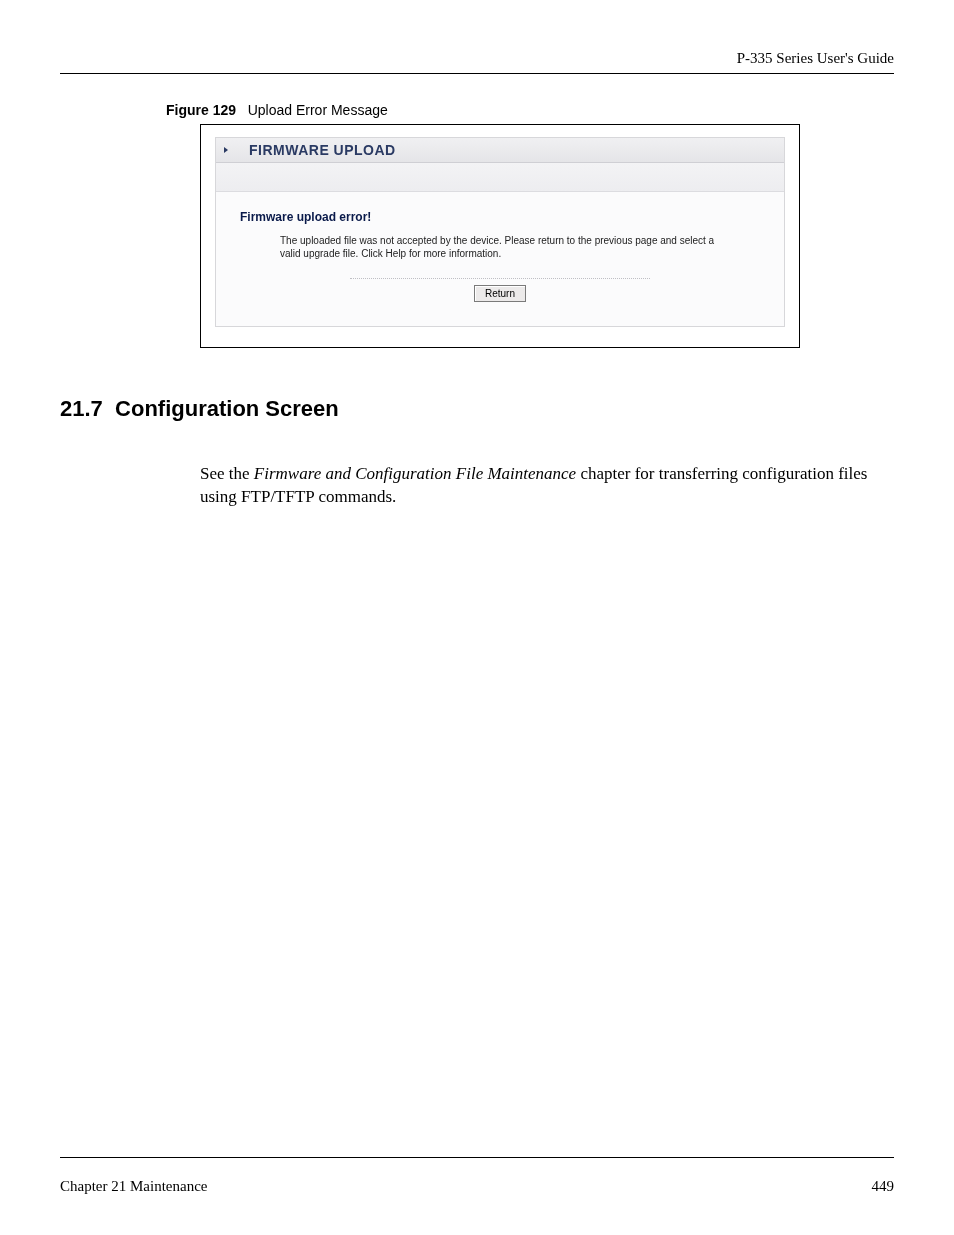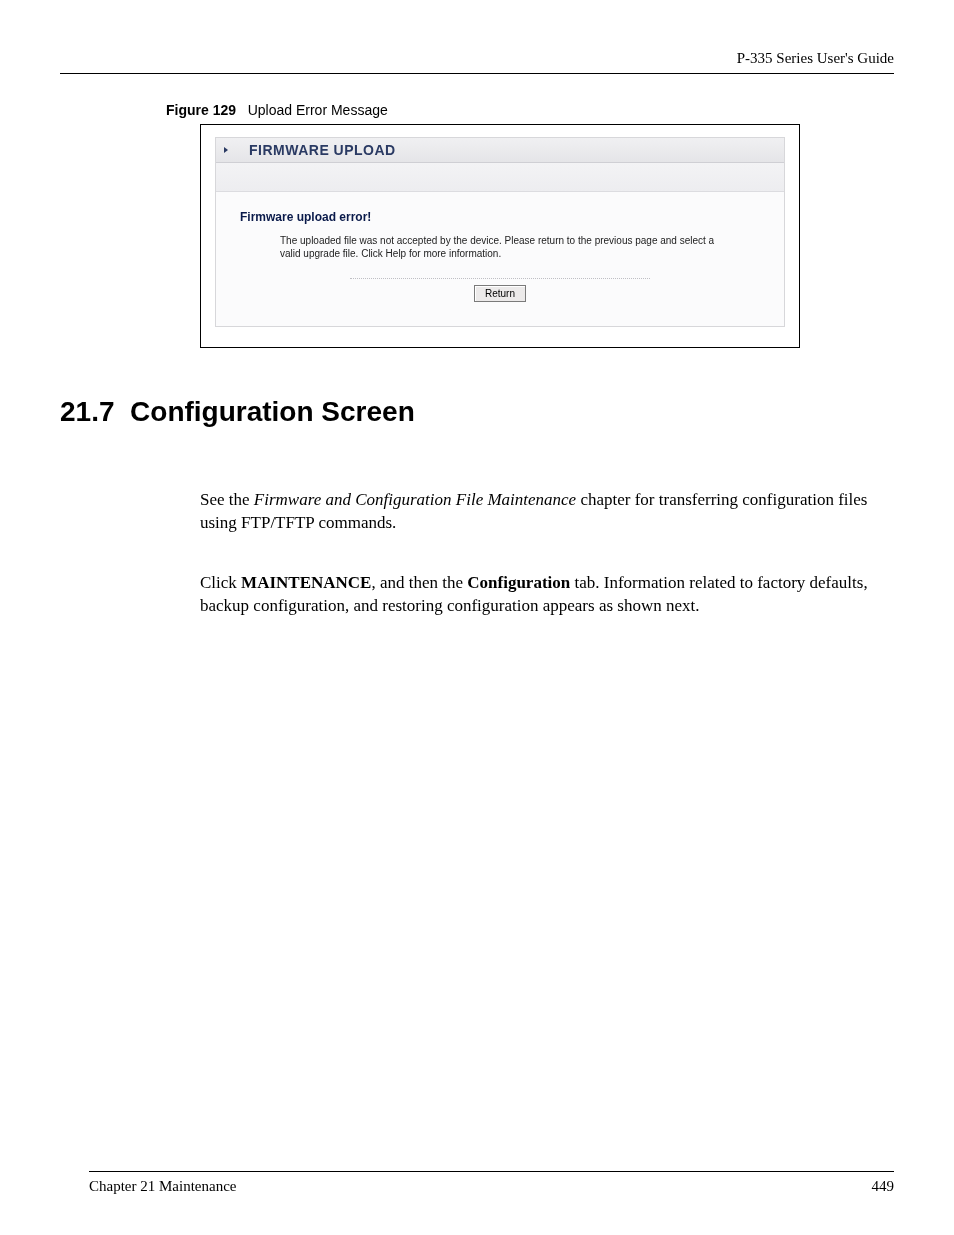--- a/index.html
+++ b/index.html
@@ -103,40 +103,39 @@
     font-size: 10px;
     padding: 2px 10px;
     background: #eceaea;
     border: 1px solid #7a7a7a;
     box-shadow: inset 1px 1px 0 #fff;
     cursor: pointer;
   }
   h2.section {
     font-family: Arial, Helvetica, sans-serif;
     font-weight: bold;
-    font-size: 28px;
-    margin: 48px 0 44px 0;
+    font-size: 22px;
+    margin: 48px 0 24px 0;
   }
   .body-para {
     font-size: 17px;
     line-height: 1.35;
     margin-left: 140px;
     margin-right: 24px;
     margin-bottom: 20px;
   }
   .body-para em { font-style: italic; }
   .body-para b { font-weight: bold; }
   .footer {
     margin-top: auto;
     border-top: 1.5px solid #000;
-    padding-top: 6px;
+    padding-top: 20px;
     display: flex;
     justify-content: space-between;
     font-size: 15px;
-    margin-left: 29px;
   }
 </style>
 </head>
 <body>
 
 <div class="page">
   <div class="header">
     <span>P-335 Series User's Guide</span>
   </div>
 
@@ -161,21 +160,18 @@
   </div>
 
   <h2 class="section">
     <span>21.7</span>&nbsp;&nbsp;<span>Configuration Screen</span>
   </h2>
 
   <p class="body-para">
     <span>See the </span><em>Firmware and Configuration File Maintenance</em><span> chapter for transferring configuration files using FTP/TFTP commands.</span>
   </p>
 
-  <p class="body-para">
-    <span>Click </span><b>MAINTENANCE</b><span>, and then the </span><b>Configuration</b><span> tab. Information related to factory defaults, backup configuration, and restoring configuration appears as shown next.</span>
-  </p>
 
   <div class="footer">
     <span>Chapter 21 Maintenance</span>
     <span>449</span>
   </div>
 </div>
 
 </body></html>

